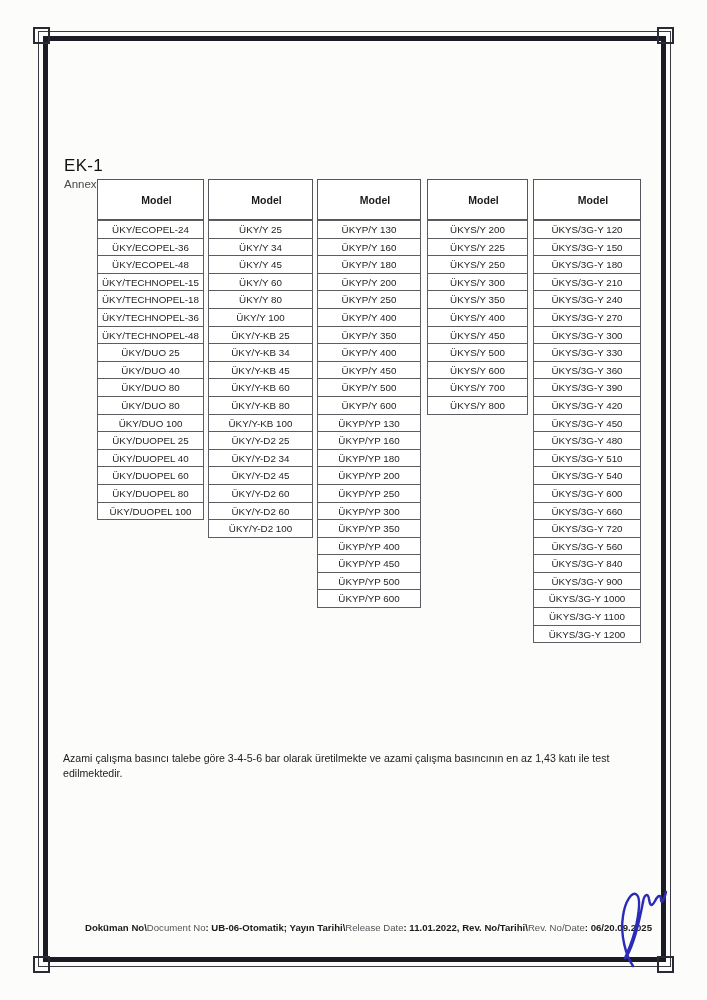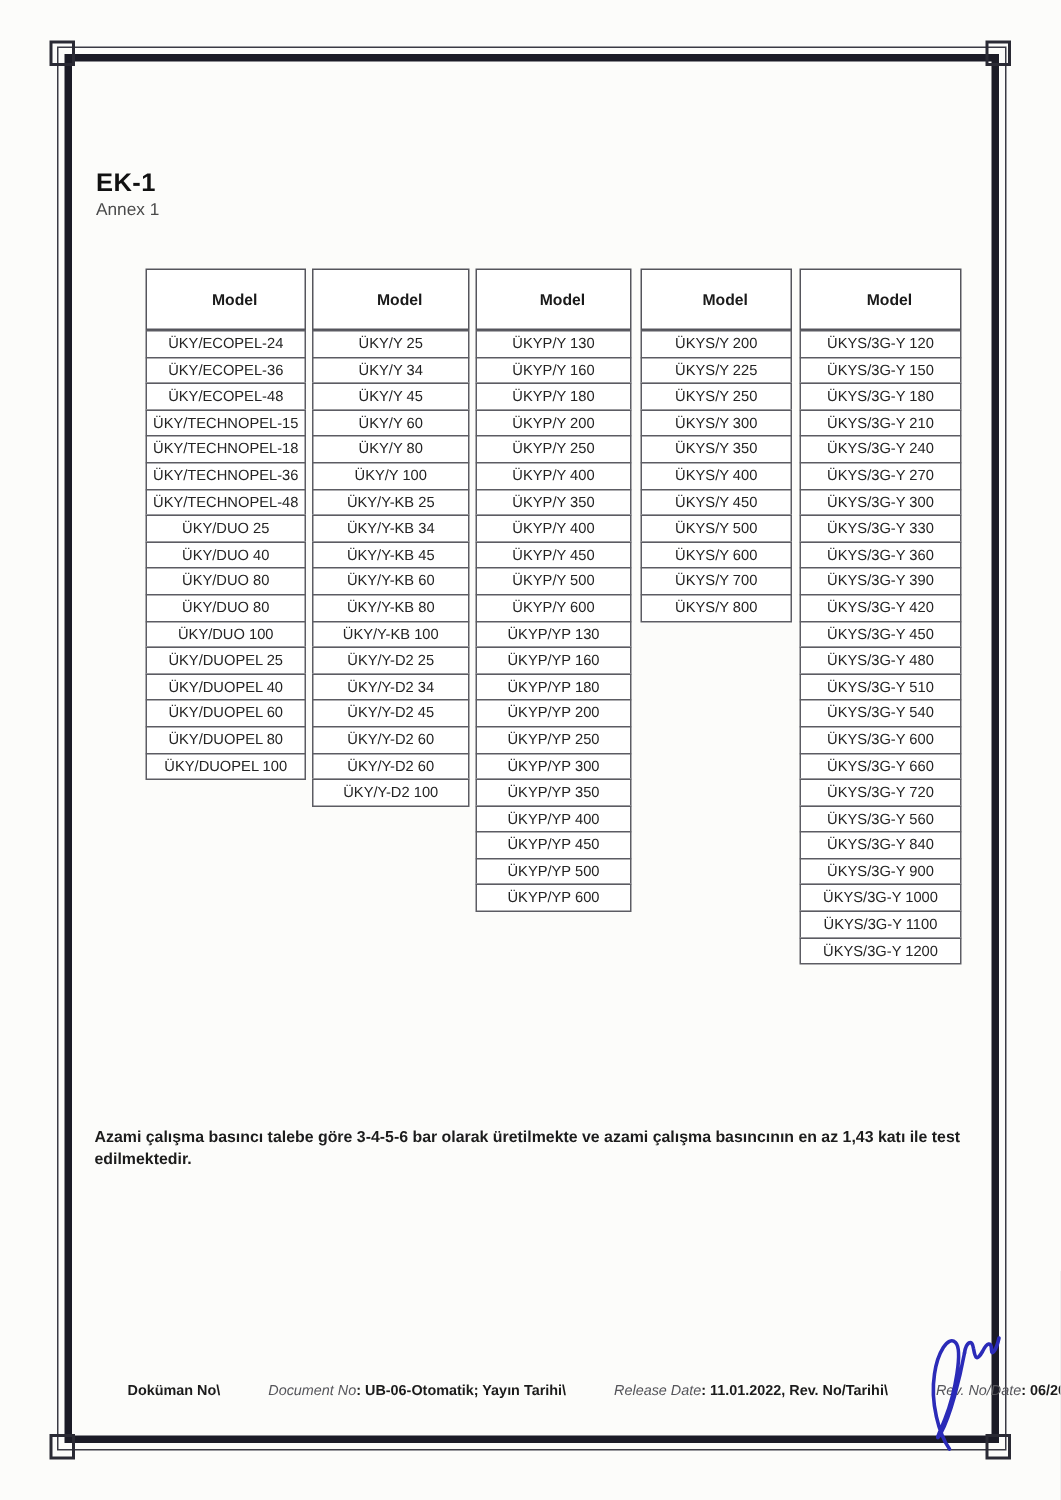--- a/index.html
+++ b/index.html
@@ -24,21 +24,21 @@
   .corner{
     position:absolute;width:17px;height:17px;
     border:2px solid #2a2a34;box-sizing:border-box;background:transparent;
   }
   .corner.tl{left:33px;top:27px;}
   .corner.tr{right:33px;top:27px;}
   .corner.bl{left:33px;bottom:27px;}
   .corner.br{right:33px;bottom:27px;}
 
   .title-block{position:absolute;left:64px;top:112px;}
-  .title{font-size:17px;font-weight:bold;color:#111;letter-spacing:.3px;}
+  .title{font-size:17px;font-weight:normal;color:#111;letter-spacing:.3px;margin-top:44px;}
   .subtitle{font-size:11.5px;color:#4a4a4a;margin-top:2px;}
 
   .tables{position:absolute;left:0;top:179px;width:707px;height:500px;}
   .model-col{position:absolute;top:0;}
   .model-col:nth-child(1){left:97px;width:107px;}
   .model-col:nth-child(2){left:208px;width:105px;}
   .model-col:nth-child(3){left:317px;width:104px;}
   .model-col:nth-child(4){left:427px;width:101px;}
   .model-col:nth-child(5){left:533px;width:108px;}
   .model-head{
@@ -48,26 +48,26 @@
   }
   .model-cell{
     height:18.6px;line-height:18.6px;text-align:center;
     border:1px solid #5c5c63;margin-top:-1px;
     font-size:9.8px;color:#242424;background:#fff;box-sizing:border-box;
     white-space:nowrap;
   }
   .model-head{margin-bottom:1px;padding-left:12px;}
 
   .note{position:absolute;left:63px;top:751px;width:586px;font-size:10.6px;line-height:1.42;}
-  .note-tr{margin:0;font-weight:bold;color:#1c1c1c;}
+  .note-tr{margin:0;font-weight:normal;color:#1c1c1c;}
   .note-en{margin:0;font-style:italic;color:#55554f;}
 
   .footer{position:absolute;left:85px;top:922px;width:560px;font-size:9.6px;white-space:nowrap;}
   .footer .bold{font-weight:bold;color:#1b1b1b;}
-  .footer .italic{font-style:italic;color:#55555a;padding-left:32px;}
+  .footer .italic{color:#55555a;}
 
   .signature{position:absolute;right:30px;bottom:28px;width:78px;height:92px;}
 </style>
 </head>
 <body>
 
 <div id="page">
 
   <div class="frame-thin"></div>
   <div class="frame-thick"></div>

